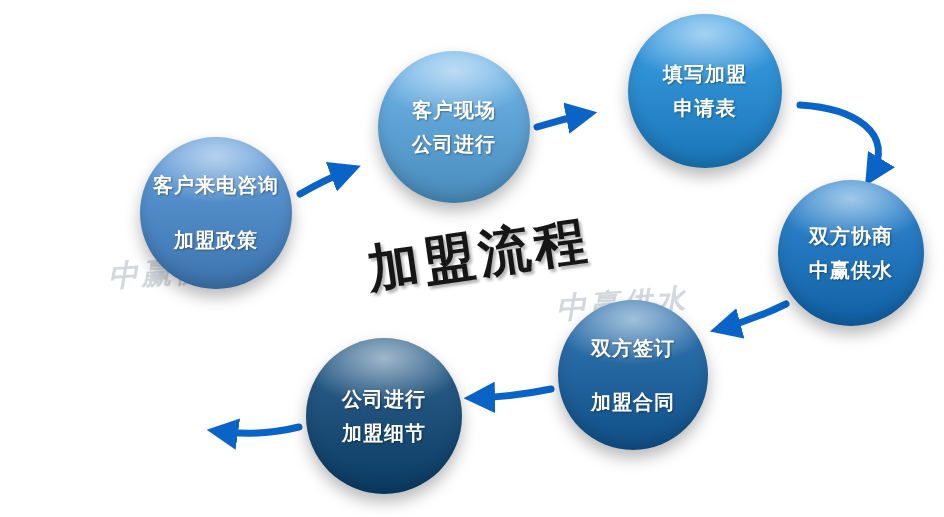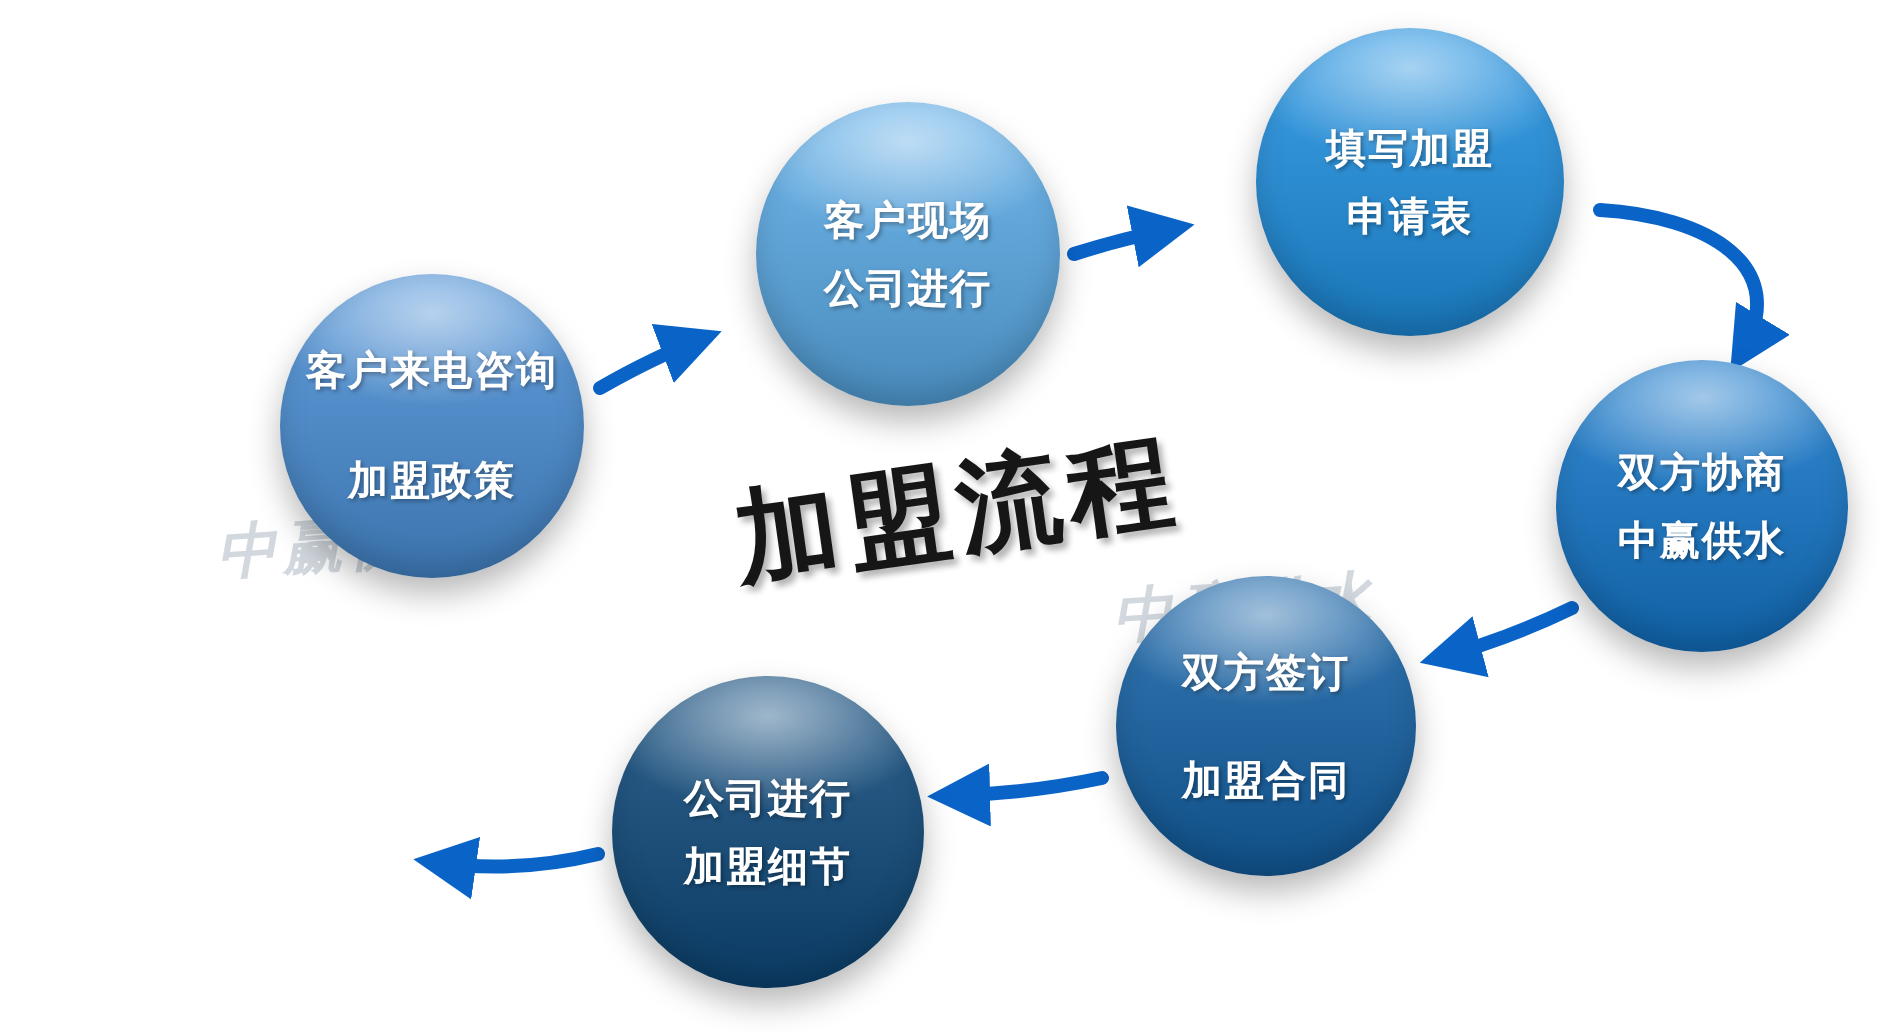--- a/index.html
+++ b/index.html
@@ -46,21 +46,21 @@
     font-size: 20px;
     letter-spacing: 1px;
     text-shadow: 1px 1px 2px rgba(0,0,0,.35);
     white-space: nowrap;
   }
 
   .n1 { left: 140px; top: 137px; width: 152px; height: 152px; gap: 28px; }
   .n2 { left: 378px; top:  51px; width: 152px; height: 152px; text-align: center; }
   .n3 { left: 628px; top:  14px; width: 154px; height: 154px; }
   .n4 { left: 778px; top: 180px; width: 146px; height: 146px; }
-  .n5 { left: 558px; top: 288px; width: 150px; height: 150px; gap: 27px; }
+  .n5 { left: 558px; top: 300px; width: 150px; height: 150px; gap: 27px; }
   .n6 { left: 306px; top: 338px; width: 156px; height: 156px; }
   .n7 { left:  18px; top: 322px; width: 156px; height: 156px; }
 
   .title {
     position: absolute;
     left: 368px;
     top: 236px;
     z-index: 4;
     font-size: 52px;
     font-weight: bold;

